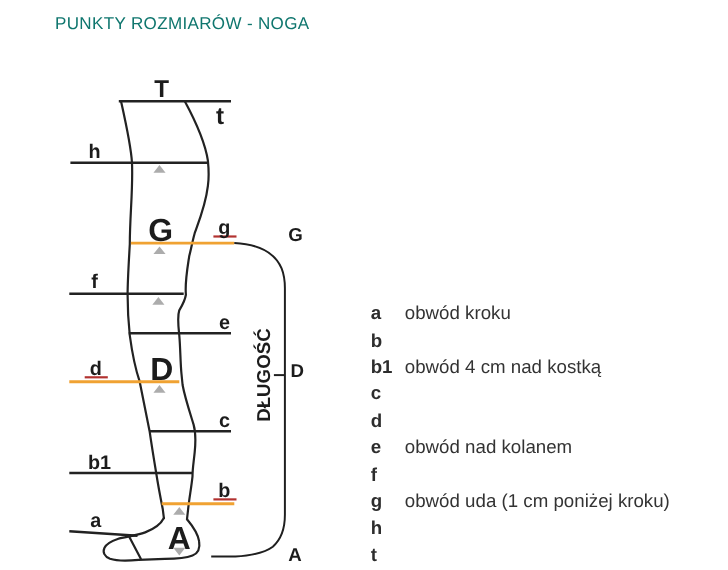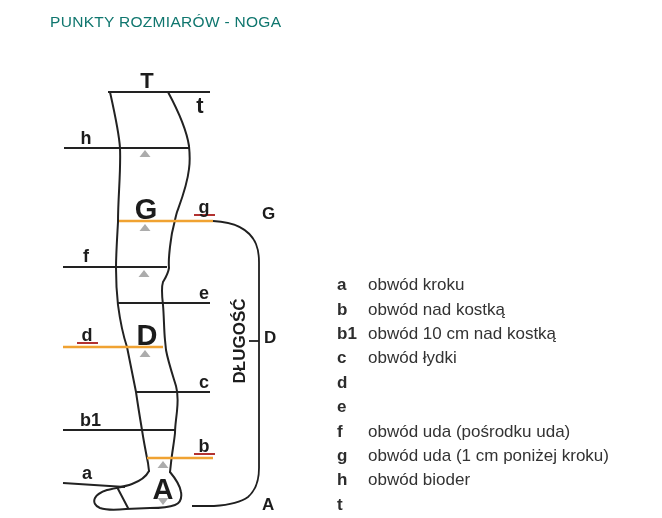--- a/index.html
+++ b/index.html
@@ -103,46 +103,43 @@
   </svg>
 
   
   <div class="legend">
     <div class="legend-row">
       <span class="legend-key">a</span>
       <span class="legend-label">obwód kroku</span>
     </div>
     <div class="legend-row">
       <span class="legend-key">b</span>
-      <span class="legend-label">obwód nad kostką</span>
     </div>
     <div class="legend-row">
       <span class="legend-key">b1</span>
-      <span class="legend-label">obwód 10 cm nad kostką</span>
+      <span class="legend-label">obwód 4 cm nad kostką</span>
     </div>
     <div class="legend-row">
       <span class="legend-key">c</span>
-      <span class="legend-label">obwód łydki</span>
     </div>
     <div class="legend-row">
       <span class="legend-key">d</span>
     </div>
     <div class="legend-row">
       <span class="legend-key">e</span>
+      <span class="legend-label">obwód nad kolanem</span>
     </div>
     <div class="legend-row">
       <span class="legend-key">f</span>
-      <span class="legend-label">obwód uda (pośrodku uda)</span>
     </div>
     <div class="legend-row">
       <span class="legend-key">g</span>
       <span class="legend-label">obwód uda (1 cm poniżej kroku)</span>
     </div>
     <div class="legend-row">
       <span class="legend-key">h</span>
-      <span class="legend-label">obwód bioder</span>
     </div>
     <div class="legend-row">
       <span class="legend-key">t</span>
     </div>
   </div>
 
 </div>
 
 </body></html>

